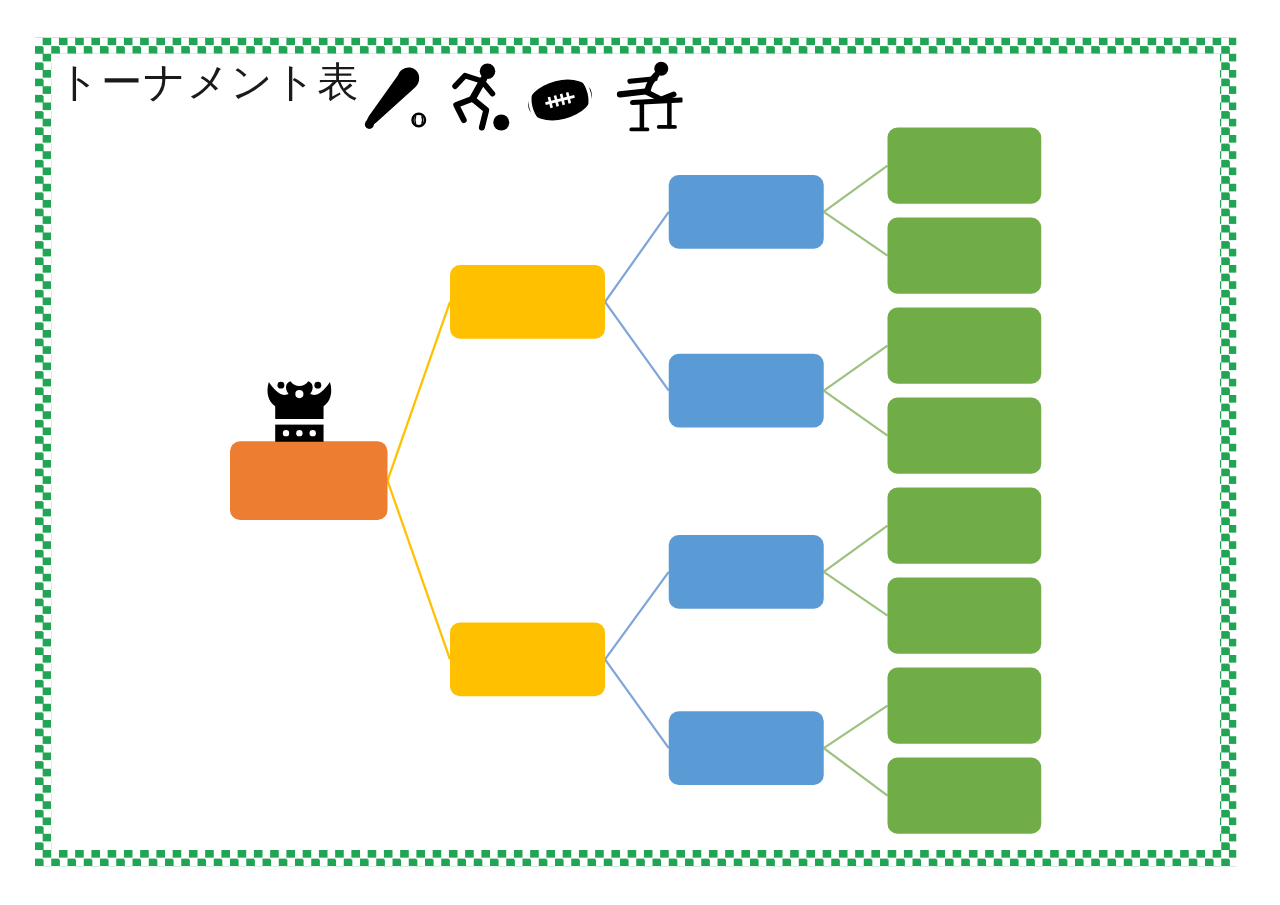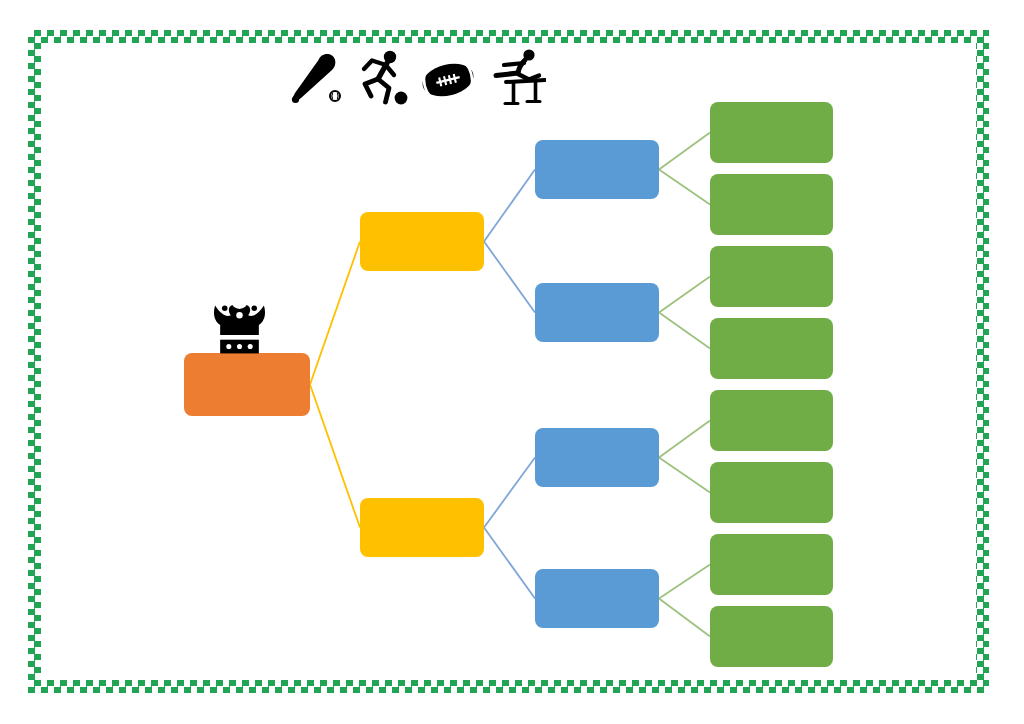--- a/index.html
+++ b/index.html
@@ -30,20 +30,21 @@
 </style>
 </head>
 <body>
 
 <div class="page">
 
   <div class="frame">
     <div class="frame-inner"></div>
   </div>
 
+  <div class="title">トーナメント表</div>
 
   <div class="icon" style="left:288px;top:50px;width:56px;height:56px">
     <svg viewBox="0 0 56 56">
       <path fill="#000" d="M5,47 L9,51 L13,48 L44,20 C48.5,16 48.5,8.5 44,5.5 C39,2.2 32.5,4.5 30.5,10 L7,43 Z"></path>
       <circle cx="7.5" cy="49.5" r="3.6" fill="#000"></circle>
       <circle cx="47" cy="46" r="5" fill="#fff" stroke="#000" stroke-width="2"></circle>
       <path d="M44.6,43 q-1.4,3 0,6 M49.4,43 q1.4,3 0,6" stroke="#000" stroke-width="1.1" fill="none"></path>
     </svg>
   </div>
 

